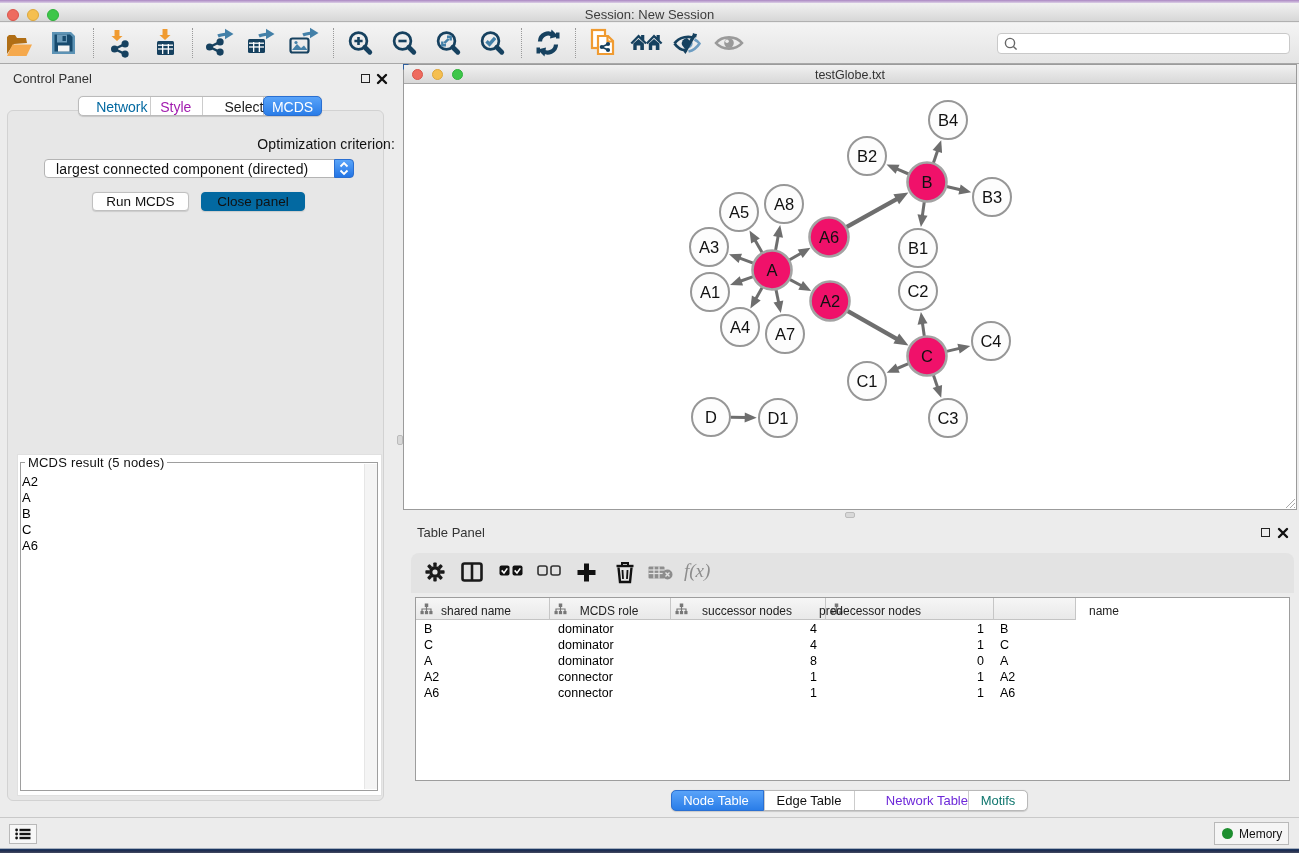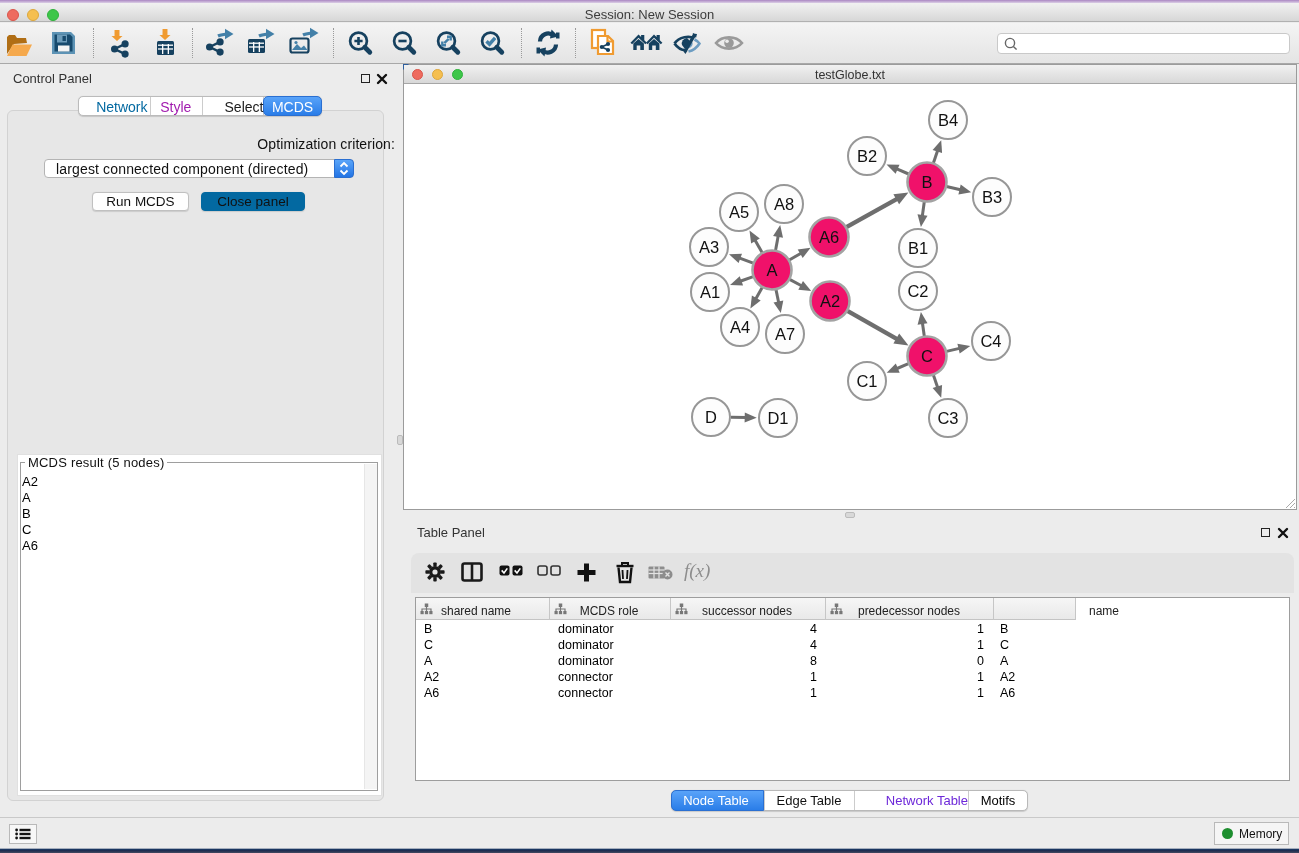--- a/index.html
+++ b/index.html
@@ -357,21 +357,21 @@
     <svg class="abs" style="left:830px;top:603px" width="13" height="12" viewBox="0 0 13 12">
       <rect x="4.75" y="0.5" width="3.5" height="3.5" fill="#777"></rect>
       <path d="M 6.5 4 L 6.5 6 M 2 8 L 2 6 L 11 6 L 11 8 M 6.5 6 L 6.5 8" stroke="#777" stroke-width="1.2" fill="none"></path>
       <rect x="0.5" y="8" width="3.2" height="3.2" fill="#777"></rect>
       <rect x="4.9" y="8" width="3.2" height="3.2" fill="#777"></rect>
       <rect x="9.3" y="8" width="3.2" height="3.2" fill="#777"></rect>
     </svg>
     <div class="abs" style="left:386px;top:604px;width:180px;text-align:center;font-size:12px;letter-spacing:0;color:#222">shared name</div>
     <div class="abs" style="left:519px;top:604px;width:180px;text-align:center;font-size:12px;letter-spacing:0;color:#222">MCDS role</div>
     <div class="abs" style="left:657px;top:604px;width:180px;text-align:center;font-size:12px;letter-spacing:0;color:#222">successor nodes</div>
-    <div class="abs" style="left:819px;top:604px;width:180px;text-align:center;font-size:12px;letter-spacing:0;color:#222">predecessor nodes</div>
+    <div class="abs" style="left:819px;top:604px;width:180px;font-size:12px;letter-spacing:0;color:#222">predecessor nodes</div>
     <div class="abs" style="left:939px;top:604px;width:180px;text-align:right;font-size:12px;letter-spacing:0;color:#222">name</div>
     <div class="abs" style="left:424px;top:622px;font-size:12.5px;color:#000">B</div>
     <div class="abs" style="left:558px;top:622px;font-size:12.5px;color:#000">dominator</div>
     <div class="abs" style="left:737px;top:622px;width:80px;text-align:right;font-size:12.5px;color:#000">4</div>
     <div class="abs" style="left:904px;top:622px;width:80px;text-align:right;font-size:12.5px;color:#000">1</div>
     <div class="abs" style="left:1000px;top:622px;font-size:12.5px;color:#000">B</div>
     <div class="abs" style="left:424px;top:638px;font-size:12.5px;color:#000">C</div>
     <div class="abs" style="left:558px;top:638px;font-size:12.5px;color:#000">dominator</div>
     <div class="abs" style="left:737px;top:638px;width:80px;text-align:right;font-size:12.5px;color:#000">4</div>
     <div class="abs" style="left:904px;top:638px;width:80px;text-align:right;font-size:12.5px;color:#000">1</div>
@@ -391,21 +391,21 @@
     <div class="abs" style="left:737px;top:686px;width:80px;text-align:right;font-size:12.5px;color:#000">1</div>
     <div class="abs" style="left:904px;top:686px;width:80px;text-align:right;font-size:12.5px;color:#000">1</div>
     <div class="abs" style="left:1000px;top:686px;font-size:12.5px;color:#000">A6</div>
     <div class="abs" style="left:671px;top:790px;width:357px;height:21px;background:#fff;border:1px solid #b9b9b9;border-radius:5px;box-shadow:0 0.5px 1px rgba(0,0,0,.15)"></div>
     <div class="abs" style="left:671px;top:790px;width:93px;height:21px;background:linear-gradient(#59a3f9,#2a7de8);border:1px solid #2a6fd1;border-radius:5px 0 0 5px"></div>
     <div class="abs" style="left:671px;top:793px;width:90px;text-align:center;font-size:13px;color:#fff">Node Table</div>
     <div class="abs" style="left:764px;top:793px;width:90px;text-align:center;font-size:13px;color:#111">Edge Table</div>
     <div class="abs" style="left:764px;top:791px;width:1px;height:19px;background:#ccc"></div>
     <div class="abs" style="left:854px;top:793px;width:114px;text-align:right;font-size:13px;color:#6d28d9">Network Table</div>
     <div class="abs" style="left:854px;top:791px;width:1px;height:19px;background:#ccc"></div>
-    <div class="abs" style="left:968px;top:793px;width:60px;text-align:center;font-size:13px;color:#000000">Motifs</div>
+    <div class="abs" style="left:968px;top:793px;width:60px;text-align:center;font-size:13px;color:#0f766e">Motifs</div>
     <div class="abs" style="left:968px;top:791px;width:1px;height:19px;background:#ccc"></div>
     <div class="abs" style="left:0;top:817px;width:1299px;height:32px;background:#ececec;border-top:1px solid #c9c9c9"></div>
     <div class="abs" style="left:9px;top:824px;width:28px;height:20px;background:#f7f7f7;border:1px solid #b9b9b9"></div>
     <svg class="abs" style="left:15px;top:828px" width="16" height="12" viewBox="0 0 16 12">
       <circle cx="1.6" cy="2" r="1.4" fill="#111"></circle>
       <circle cx="1.6" cy="6" r="1.4" fill="#111"></circle>
       <circle cx="1.6" cy="10" r="1.4" fill="#111"></circle>
       <rect x="4.5" y="0.8" width="11" height="2.4" fill="#111"></rect>
       <rect x="4.5" y="4.8" width="11" height="2.4" fill="#111"></rect>
       <rect x="4.5" y="8.8" width="11" height="2.4" fill="#111"></rect>

